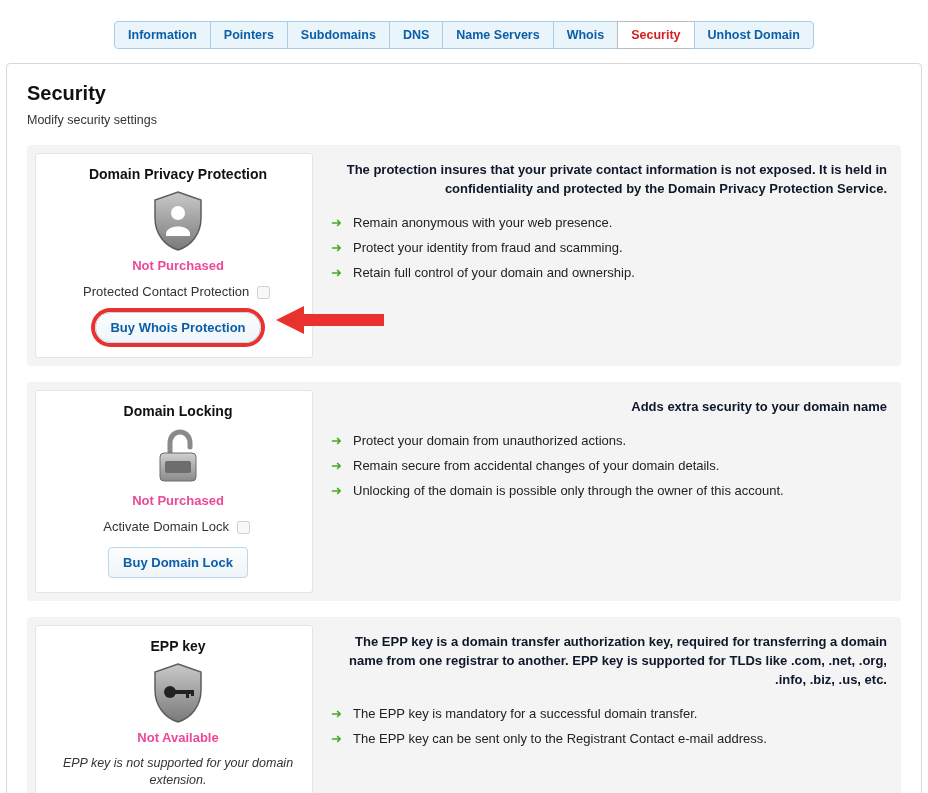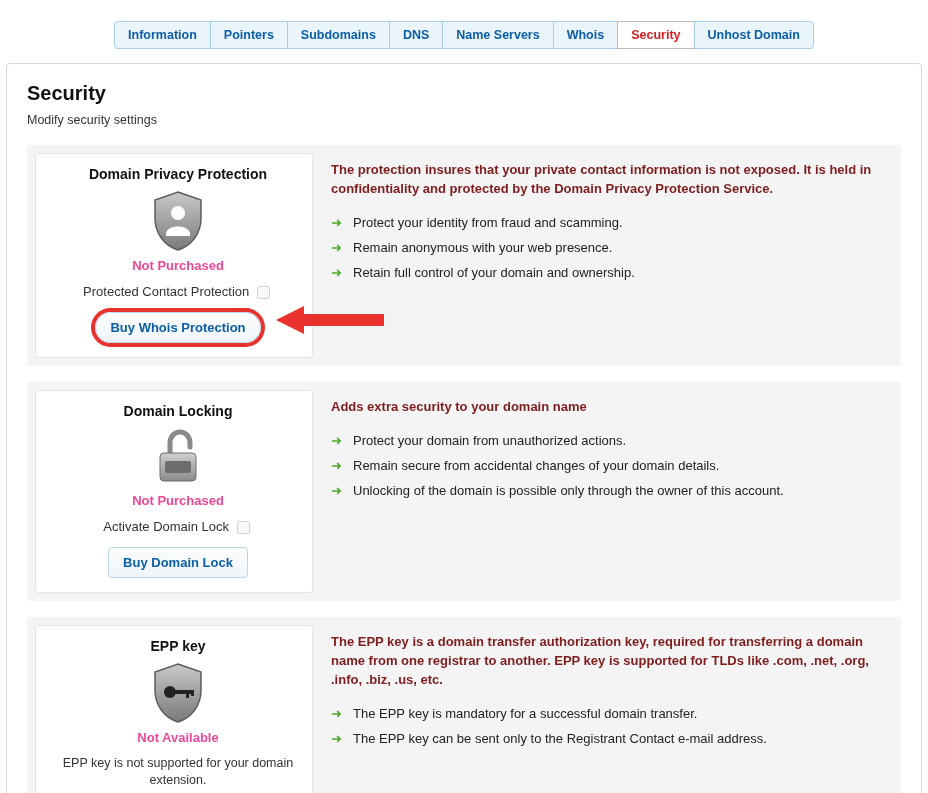--- a/index.html
+++ b/index.html
@@ -107,23 +107,24 @@
     box-shadow: 0 0 0 4px #e9312e;
     border-radius: 16px;
   }
   .section-right {
     flex: 1;
     padding: 8px 6px 8px 0;
     font-size: 13px;
   }
   .desc {
     font-weight: 700;
-    color: #7f1d1d;
+    color: #0f172a;
     margin-bottom: 16px;
     line-height: 1.45;
+    text-align: right;
   }
   ul.bullets {
     list-style: none;
     padding: 0;
     margin: 0;
   }
   ul.bullets li {
     position: relative;
     padding-left: 22px;
     margin-bottom: 10px;
@@ -139,20 +140,21 @@
   }
   .arrow-annotation {
     position: absolute;
     pointer-events: none;
   }
   .note-text {
     font-size: 12.5px;
     color: #333;
     line-height: 1.35;
     padding: 0 4px;
+    font-style: italic;
   }
   .icon-wrap { margin: 2px auto 2px auto; }
   svg.card-icon { display:block; margin:0 auto; }
   .left-stack { position: relative; }
 </style>
 </head>
 <body>
 
 <div class="page">
 
@@ -196,22 +198,22 @@
 
         
         <svg class="arrow-annotation" style="left:240px; top:148px;" width="110" height="36" viewBox="0 0 110 36">
           <polygon points="0,18 28,4 28,12 108,12 108,24 28,24 28,32" fill="#e9312e"></polygon>
         </svg>
       </div>
 
       <div class="section-right">
         <div class="desc">The protection insures that your private contact information is not exposed. It is held in confidentiality and protected by the Domain Privacy Protection Service.</div>
         <ul class="bullets">
+          <li>Remain anonymous with your web presence.</li>
           <li>Protect your identity from fraud and scamming.</li>
-          <li>Remain anonymous with your web presence.</li>
           <li>Retain full control of your domain and ownership.</li>
         </ul>
       </div>
     </div>
 
     <div class="section">
       <div class="section-left">
         <div class="section-title">Domain Locking</div>
         <div class="icon-wrap">
           <svg class="card-icon" width="60" height="60" viewBox="0 0 60 60">

